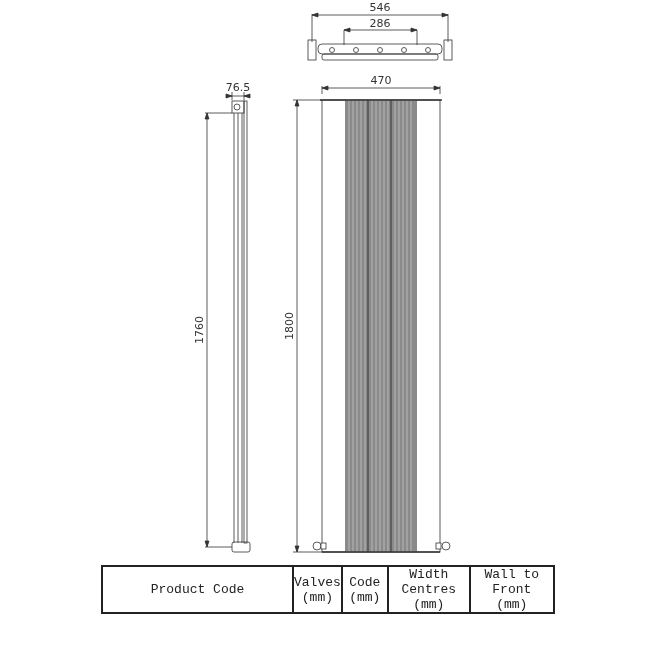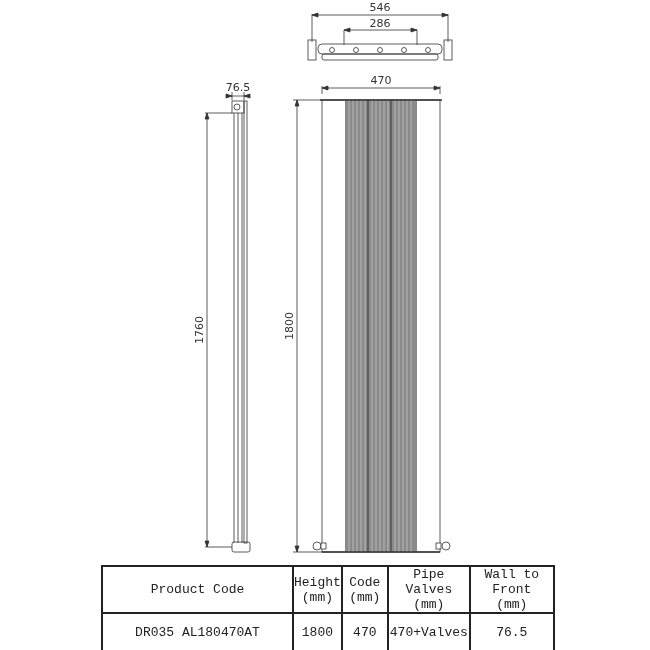--- a/index.html
+++ b/index.html
@@ -98,26 +98,19 @@
       <rect x="436" y="543" width="5" height="6" fill="#fff"></rect>
   </g>
   <text class="dimtext" x="381" y="84" text-anchor="middle">470</text>
   <text class="dimtext" transform="translate(293,326) rotate(-90)" text-anchor="middle">1800</text>
 </svg>
 
 <table class="spec">
   <tbody>
       <tr class="h1">
     <td style="width:189px"><span>Product Code</span></td>
-    <td style="width:44px"><span>Height</span><br><span>(mm)</span></td>
+    <td style="width:44px"><span>Valves</span><br><span>(mm)</span></td>
     <td style="width:44px"><span>Code</span><br><span>(mm)</span></td>
-    <td style="width:80px"><span>Pipe Valves</span><br><span>(mm)</span></td>
+    <td style="width:80px"><span>Width Centres</span><br><span>(mm)</span></td>
     <td style="width:82px"><span>Wall to Front</span><br><span>(mm)</span></td>
-  </tr>
-  <tr class="r1">
-    <td>DR035 AL180470AT</td>
-    <td>1800</td>
-    <td>470</td>
-    <td>470+Valves</td>
-    <td>76.5</td>
   </tr>
 </tbody>
   </table>
 
 </body></html>

